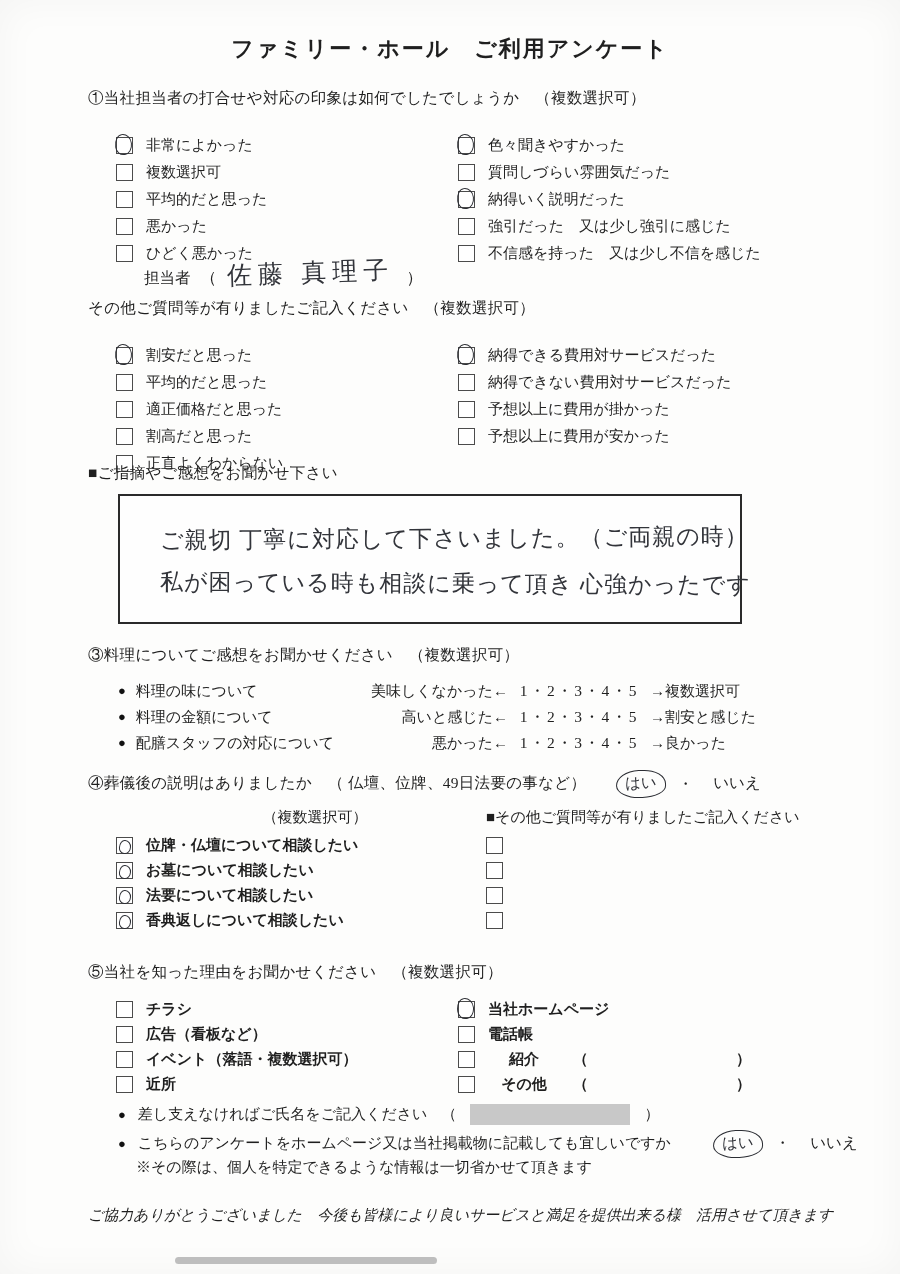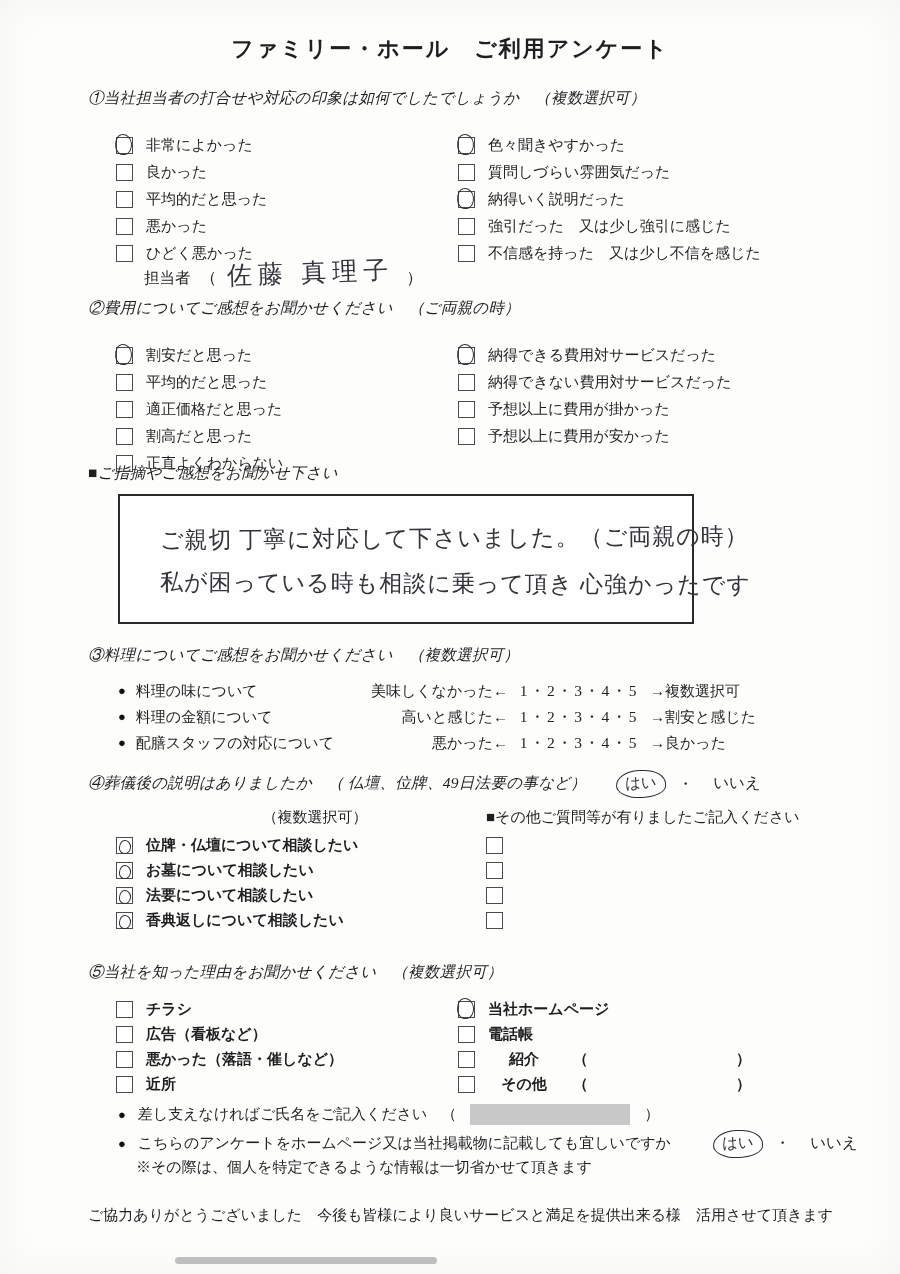--- a/index.html
+++ b/index.html
@@ -12,21 +12,21 @@
   .page {
     position:relative; width:900px; height:1274px;
     background:#fdfdfc; overflow:hidden;
     box-shadow:inset 0 0 40px rgba(0,0,0,.04);
   }
   .sec { position:absolute; left:88px; width:724px; }
   .title {
     position:absolute; top:34px; left:0; width:900px;
     text-align:center; font-size:22px; font-weight:700; letter-spacing:2px;
   }
-  .q-head { font-size:15.5px; letter-spacing:.3px;font-style:italic; }
+  .q-head { font-size:15.5px; letter-spacing:.3px; }
   .opt-cols { display:flex; margin-top:23px; }
   .opt-col-left  { width:370px; padding-left:28px; }
   .opt-col-right { flex:1;text-align:center; }
   .opt { height:27px; display:flex; align-items:center; gap:13px; }
   .opt.h25 { height:25px;font-weight:bold; }
   .cb {
     position:relative; width:17px; height:17px; flex:none;
     border:1.5px solid #4b4b4b; background:#fff;
   }
   .cb.checked::after {
@@ -41,21 +41,21 @@
   }
   .opt-label { font-size:15px; white-space:nowrap; }
   .hand { font-family:cursive; color:#32343a; }
   .manager { font-size:15.5px; padding-left:56px; display:flex; align-items:flex-end; }
   .manager .name {
     font-size:25px; letter-spacing:6px; transform:rotate(-2deg);
     display:inline-block; margin:0 10px; min-width:170px;
   }
   .paren { font-size:16px; }
   .comment-box {
-    margin:10px 4px 0 30px; width:576px; height:130px;
+    margin:10px 4px 0 30px; width:624px; height:130px;
     border:2px solid #2a2a2a; background:#fefefe;
     padding:20px 16px 0 40px;
   }
   .comment-line { font-size:23px; line-height:45px; letter-spacing:1px; white-space:nowrap; }
   .comment-line.l1 { transform:rotate(-.4deg); }
   .comment-line.l2 { transform:rotate(.3deg); }
   .scale-row { display:grid; grid-template-columns:250px 140px 142px auto; align-items:center; height:26px; padding-left:30px; }
   .scale-row .cat { font-size:15px; display:flex; align-items:center; gap:10px; }
   .bullet { font-size:13px; color:#111; }
   .scale-low  { font-size:15px; text-align:right; white-space:nowrap; }
@@ -68,21 +68,21 @@
   }
   .yn.checked {
     border:1.7px solid #2b2d33; border-radius:50% 48% 52% 50% / 58% 55% 45% 50%;
     transform:rotate(-2deg);
   }
   .subnote { font-size:15px; padding-left:56px; height:25px;text-align:center; }
   .other-head { font-size:15px; height:25px; }
   .closing-row { display:flex; align-items:center; gap:12px; padding-left:30px; font-size:15px; height:29px; white-space:nowrap; }
   .redact { display:inline-block; width:160px; height:21px; background:#c8c8c8; vertical-align:-4px; margin:0 2px; }
   .note { padding-left:48px; font-size:15px; height:26px; }
-  .footer { position:absolute; top:1206px; left:88px; font-size:15px; white-space:nowrap; }
+  .footer { position:absolute; top:1206px; left:88px; font-size:15px; white-space:nowrap;font-style:italic; }
   .artifact {
     position:absolute; top:1257px; left:175px; width:262px; height:7px;
     background:#8e8e8e; opacity:.55; border-radius:4px; filter:blur(.6px);
   }
   .q5-paren { display:inline-flex; }
   .q5-paren .gap { display:inline-block; width:148px; }
 </style>
 </head>
 <body>
 
@@ -93,21 +93,21 @@
   <div class="sec" style="top:88px">
     <div class="q-head">①当社担当者の打合せや対応の印象は如何でしたでしょうか　（複数選択可）</div>
     <div class="opt-cols">
       <div class="opt-col-left">
         <div class="opt">
           <span class="cb checked"></span>
           <span class="opt-label">非常によかった</span>
         </div>
         <div class="opt">
           <span class="cb"></span>
-          <span class="opt-label">良かった</span>
+          <span class="opt-label">複数選択可</span>
         </div>
         <div class="opt">
           <span class="cb"></span>
           <span class="opt-label">平均的だと思った</span>
         </div>
         <div class="opt">
           <span class="cb"></span>
           <span class="opt-label">悪かった</span>
         </div>
         <div class="opt">
@@ -141,21 +141,21 @@
   </div>
 
   <div class="sec manager" style="top:256px">
     <span>担当者</span>
     <span class="paren" style="margin-left:10px">（</span>
     <span class="name hand">佐藤 真理子</span>
     <span class="paren">）</span>
   </div>
 
   <div class="sec" style="top:298px">
-    <div class="q-head">②費用についてご感想をお聞かせください　（ご両親の時）</div>
+    <div class="q-head">その他ご質問等が有りましたご記入ください　（複数選択可）</div>
     <div class="opt-cols">
       <div class="opt-col-left">
         <div class="opt">
           <span class="cb checked"></span>
           <span class="opt-label">割安だと思った</span>
         </div>
         <div class="opt">
           <span class="cb"></span>
           <span class="opt-label">平均的だと思った</span>
         </div>
@@ -290,21 +290,21 @@
         <div class="opt h25">
           <span class="cb"></span>
           <span class="opt-label">チラシ</span>
         </div>
         <div class="opt h25">
           <span class="cb"></span>
           <span class="opt-label">広告（看板など）</span>
         </div>
         <div class="opt h25">
           <span class="cb"></span>
-          <span class="opt-label">悪かった（落語・催しなど）</span>
+          <span class="opt-label">イベント（落語・複数選択可）</span>
         </div>
         <div class="opt h25">
           <span class="cb"></span>
           <span class="opt-label">近所</span>
         </div>
       </div>
       <div class="opt-col-right">
         <div class="opt h25">
           <span class="cb checked"></span>
           <span class="opt-label">当社ホームページ</span>

